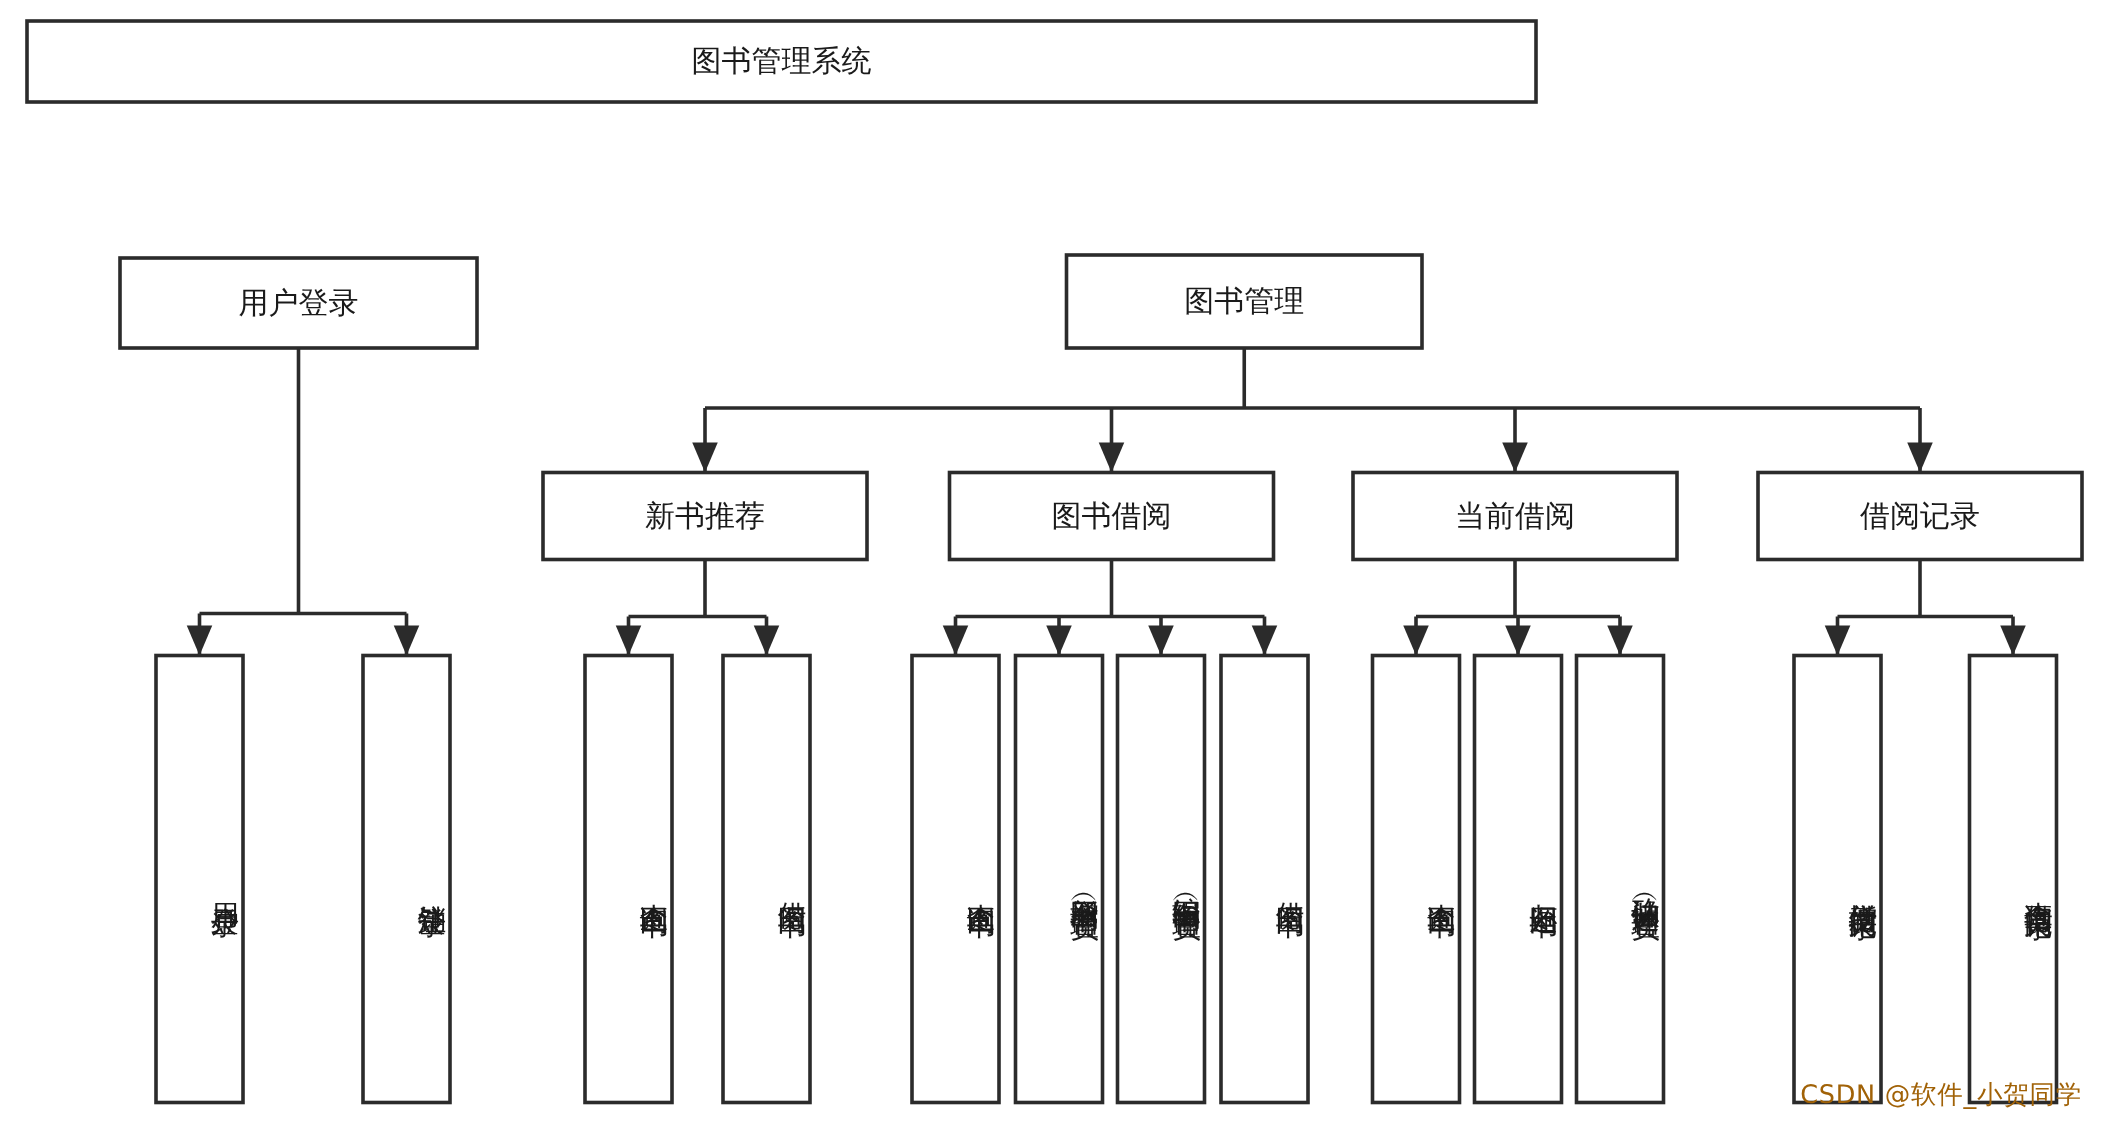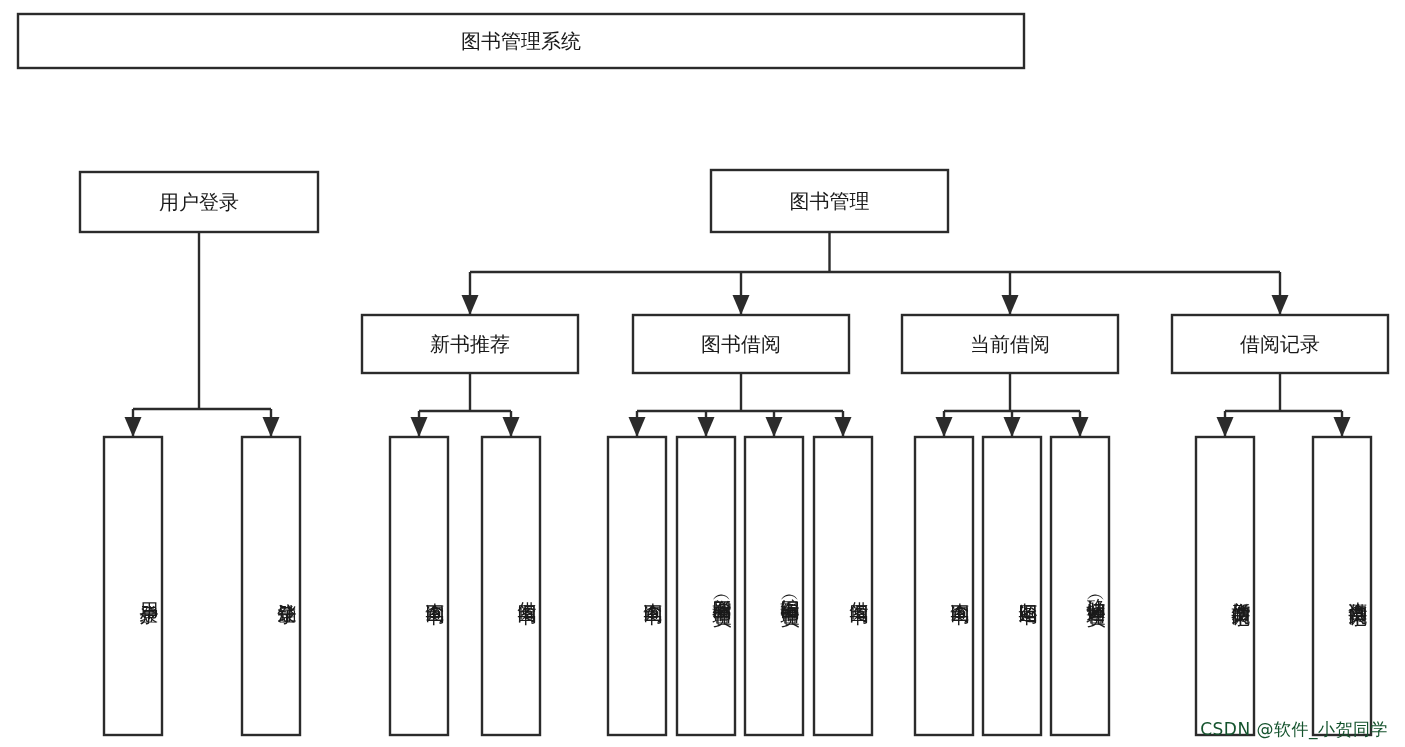--- a/index.html
+++ b/index.html
@@ -63,21 +63,21 @@
     justify-content: center;
     white-space: nowrap;
     pointer-events: none;
   }
   .watermark {
     position: absolute;
     right: 8px;
     bottom: 6px;
     font-family: "DejaVu Sans", "Liberation Sans", sans-serif;
     font-size: 17px;
-    color: #14532d;
+    color: #a16207;
     letter-spacing: 0.5px;
     user-select: none;
   }
 </style>
 </head>
 <body>
 
 <div id="diagram-root">
 
   <svg id="tree-svg" viewBox="0 0 1405 747">

